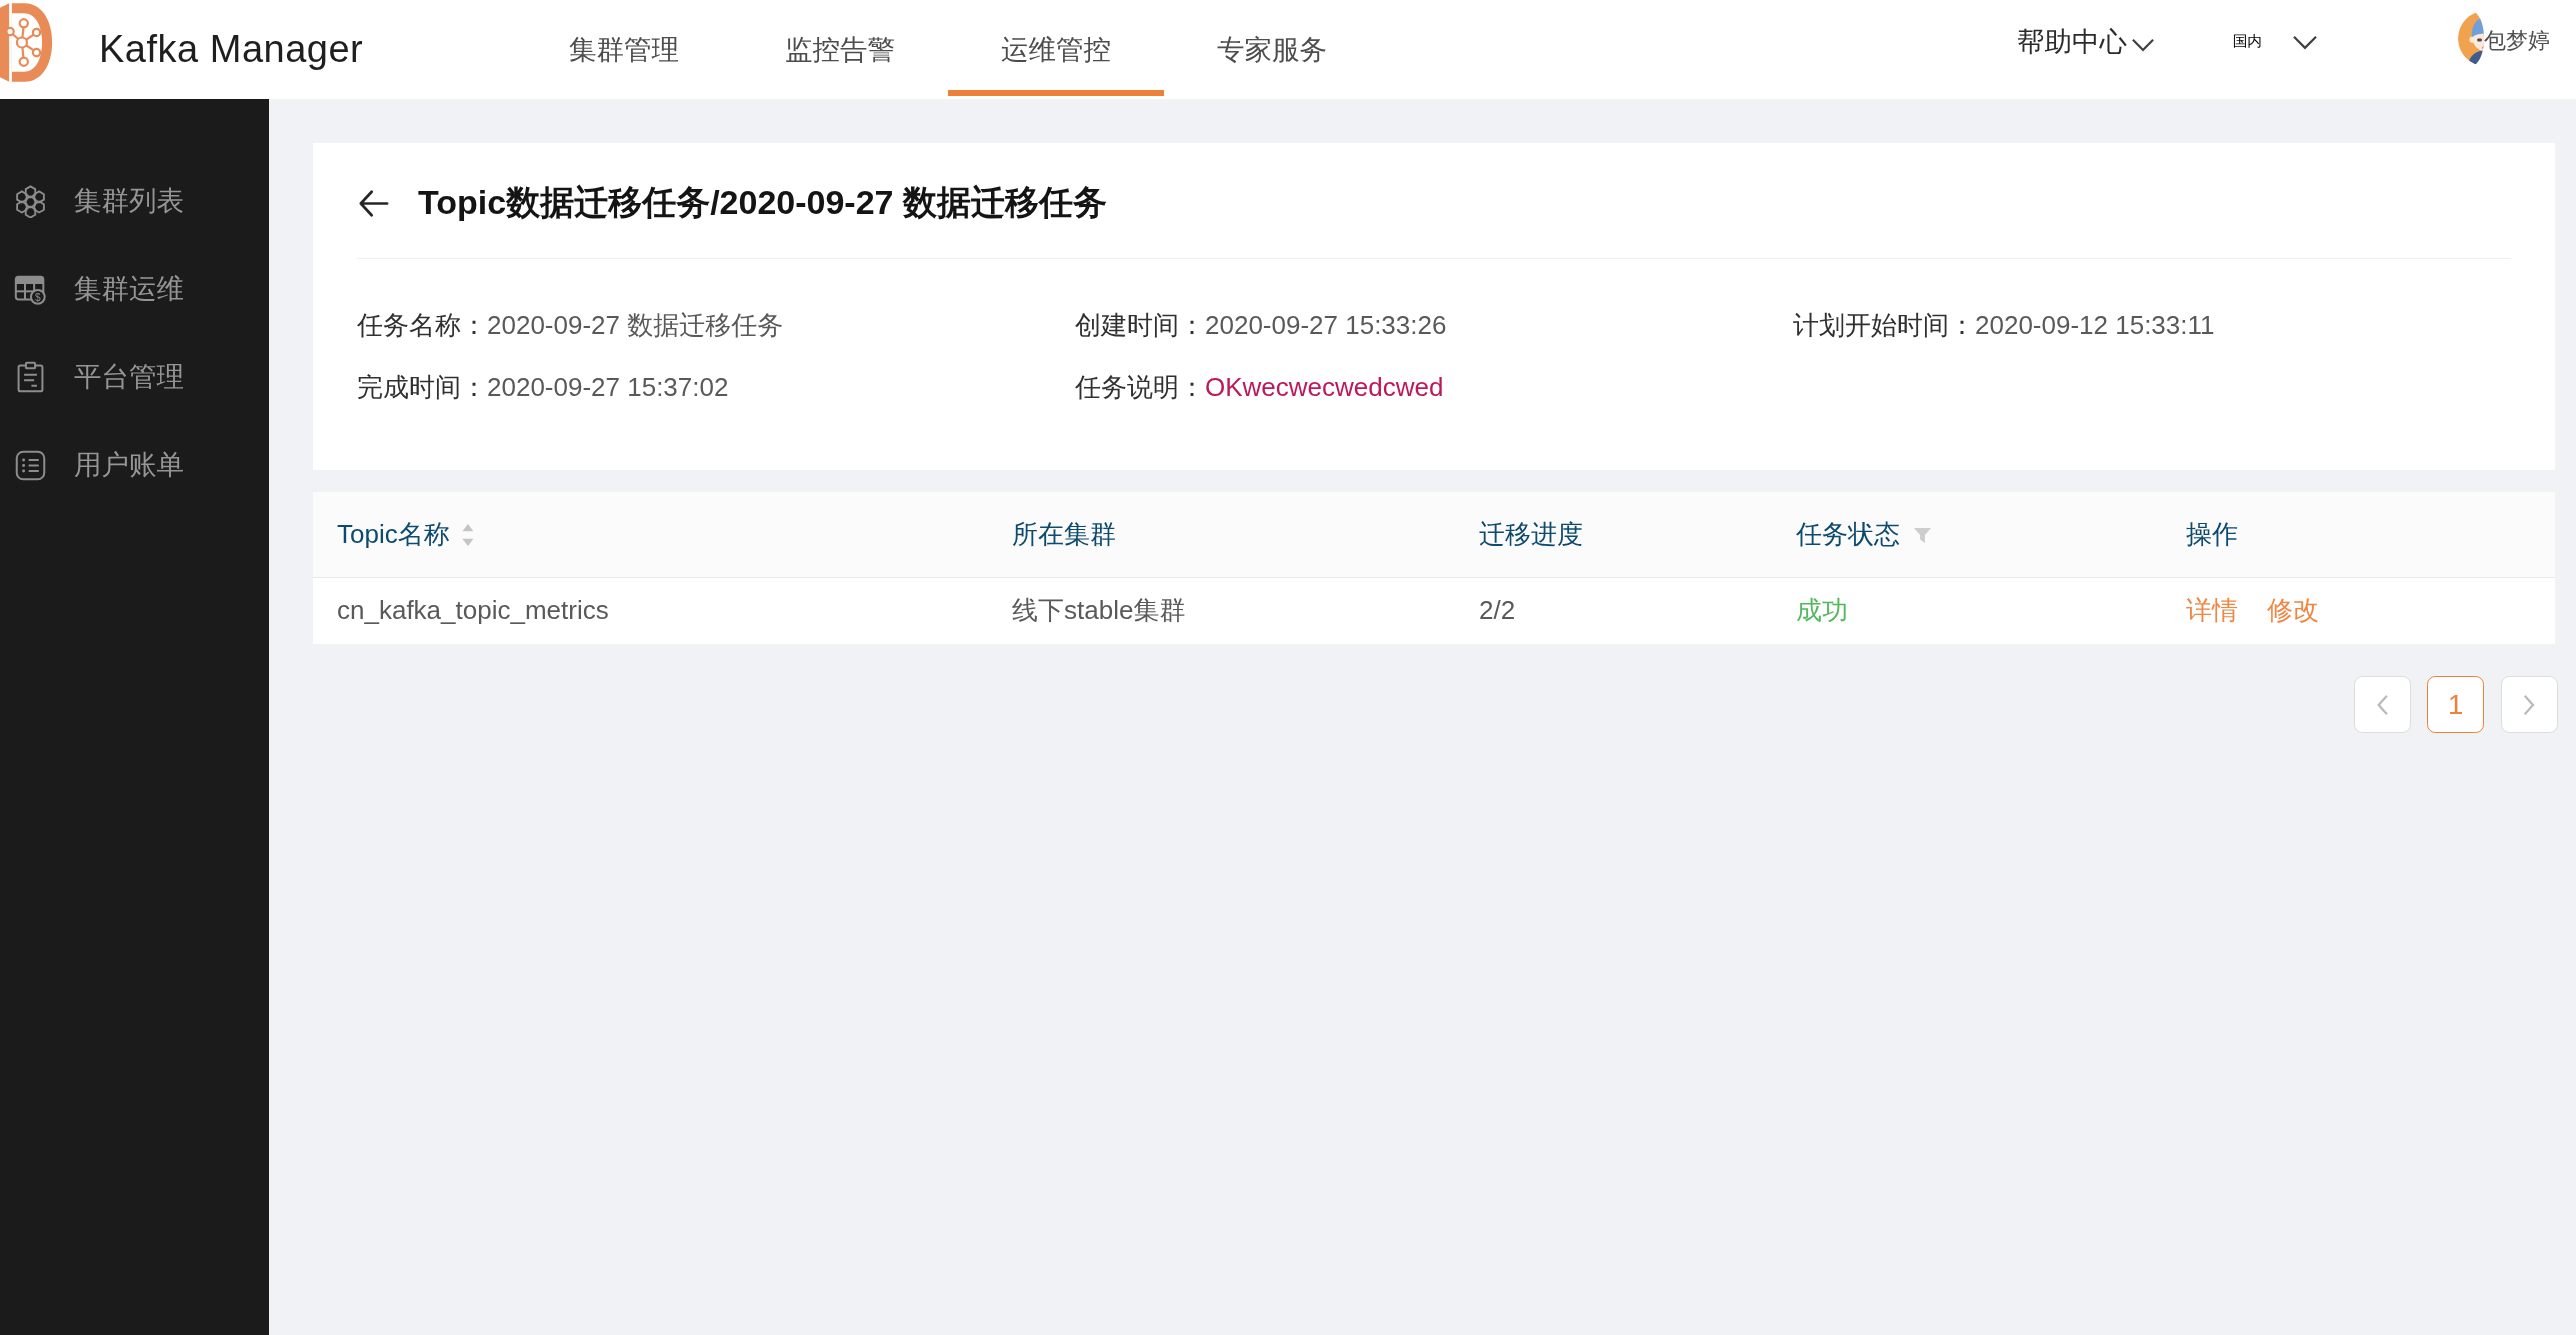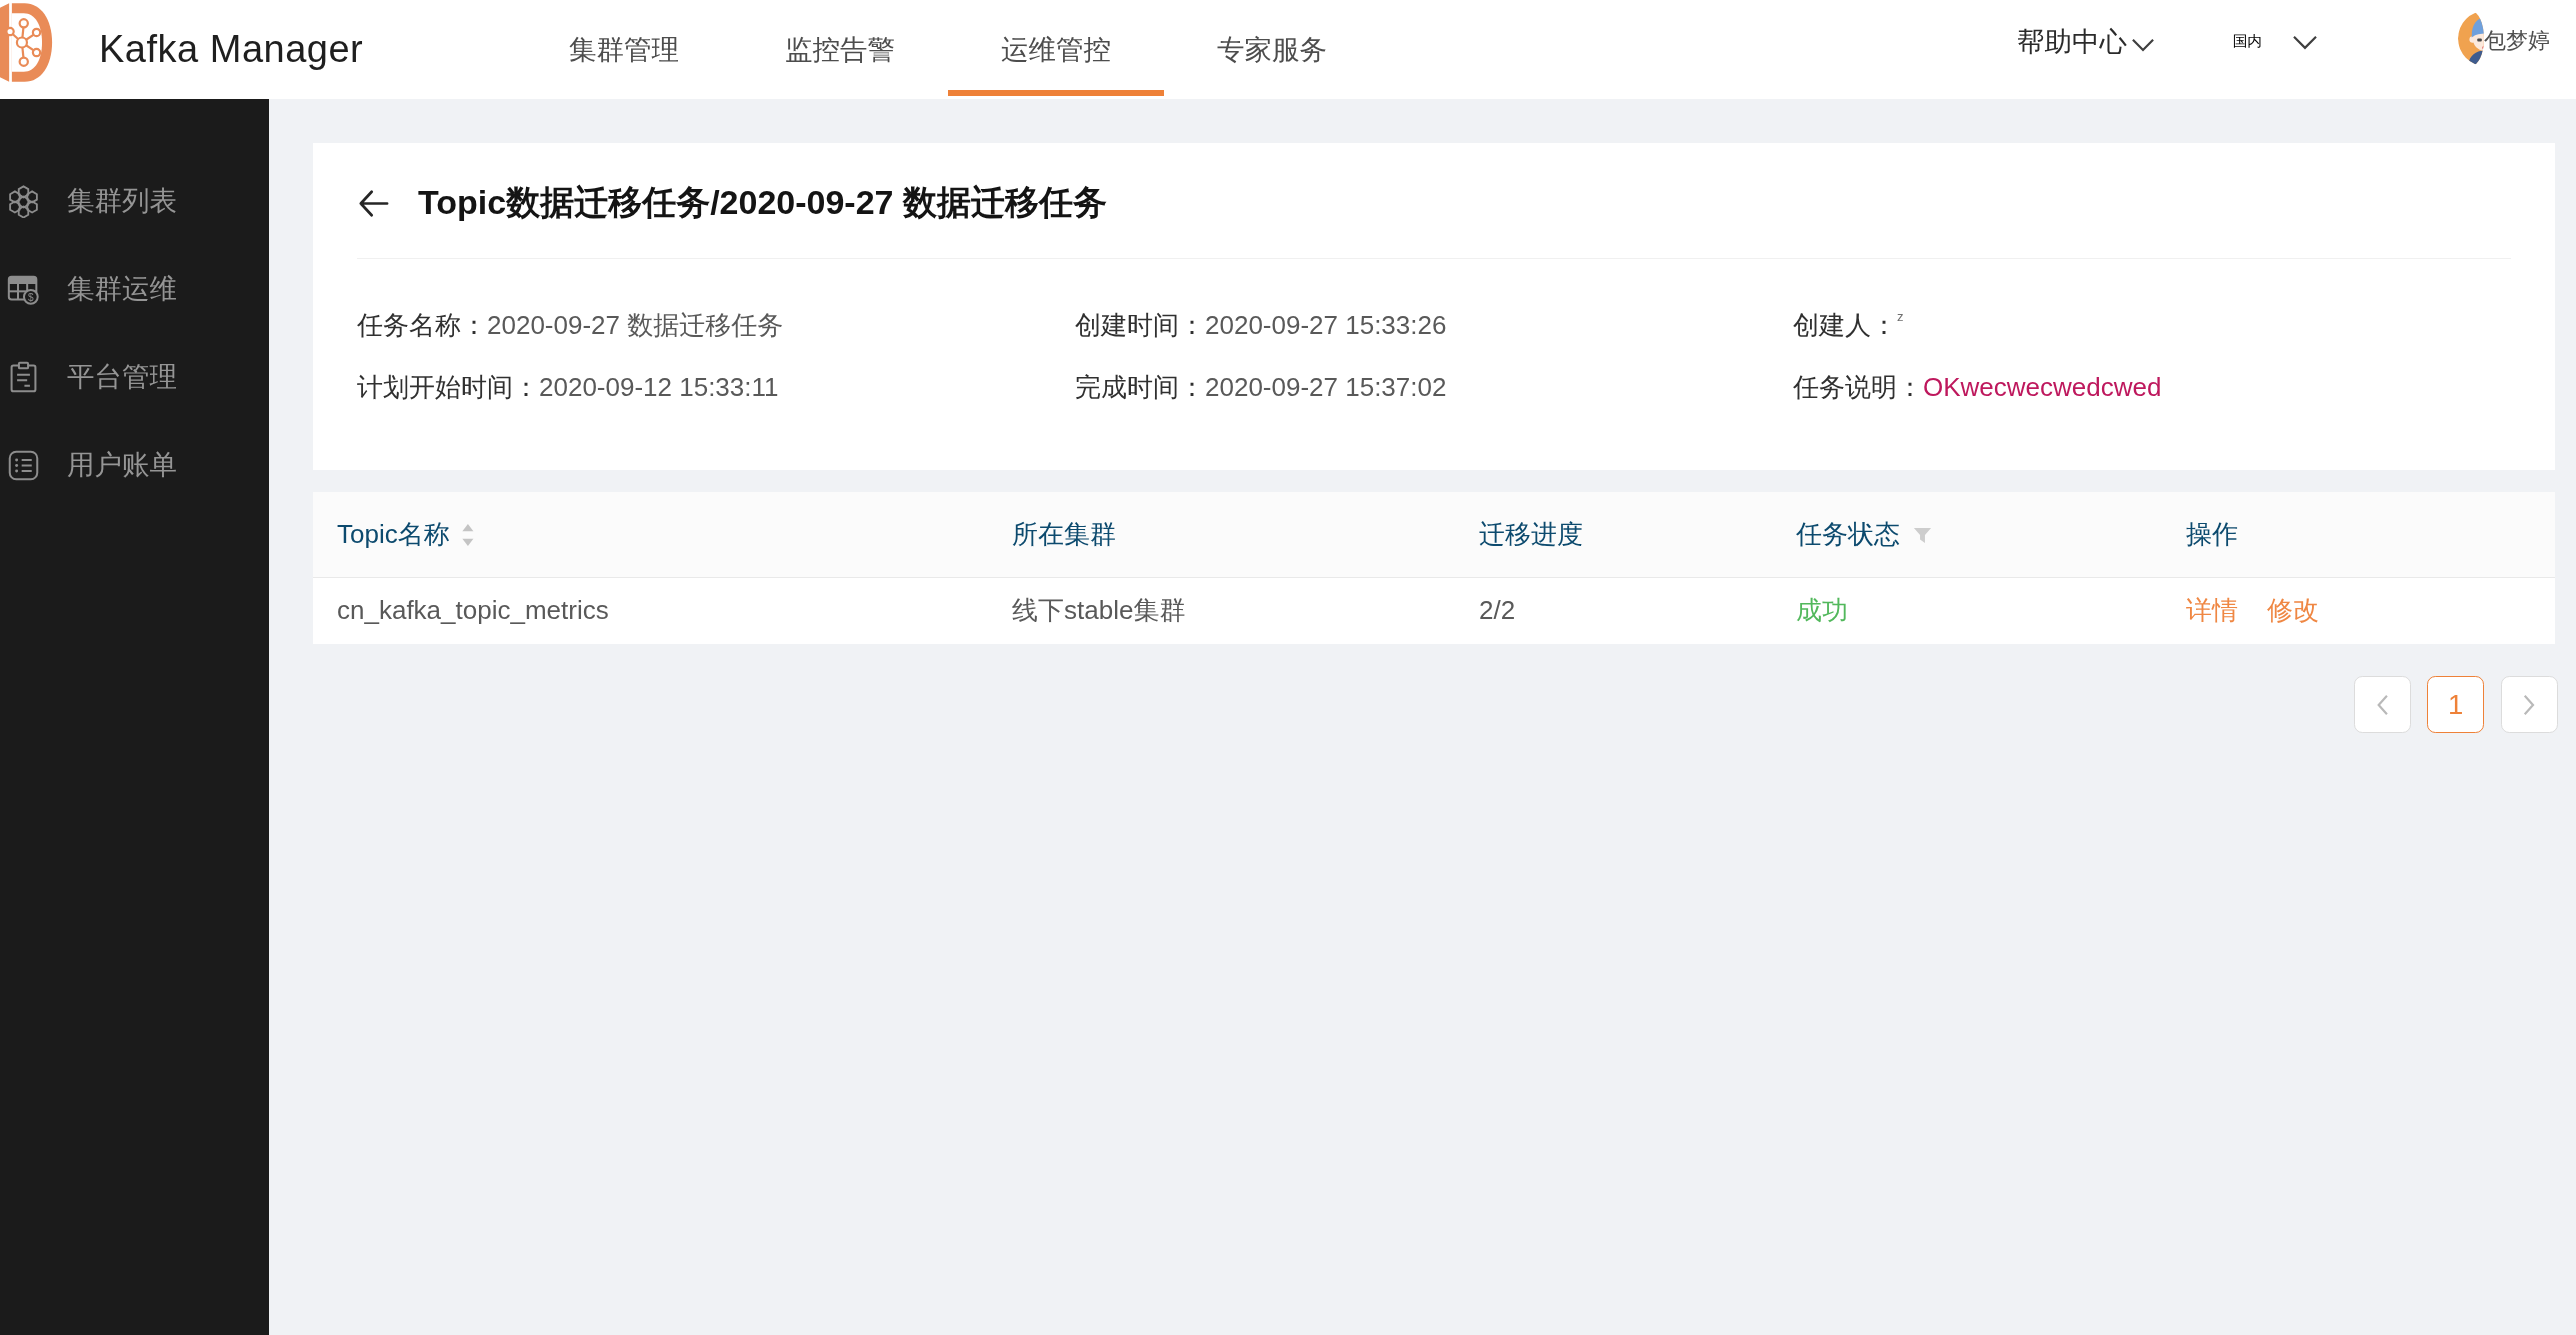--- a/index.html
+++ b/index.html
@@ -37,21 +37,21 @@
   }
   .avatar { width:55px; height:55px; border-radius:50%; overflow:hidden; }
   .user-name { margin-top:4.6px; font-size:22px; color:#4f4f4f; white-space:nowrap; }
 
   
   .sidebar {
     position:absolute; top:99px; left:0; width:269px; height:1237px;
     background:#1b1b1b; padding-top:58px;
   }
   .side-item {
-    height:88px; display:flex; align-items:center; padding-left:6px; cursor:pointer;
+    height:88px; display:flex; align-items:center; padding-left:13px; cursor:pointer;
   }
   .side-item .s-icon { width:35px; display:flex; justify-content:center; }
   .side-item .s-label { margin-left:26px; font-size:27.5px; color:#959595; }
 
   
   .main { position:absolute; top:99px; left:269px; width:2307px; height:1237px; background:#f0f2f5; }
   .card { background:#fff; position:absolute; left:44px; width:2242px; }
   .card-info { top:44px; height:327px; padding:35px 44px 0; }
   .title-row { display:flex; align-items:center; height:50px;text-align:right; }
   .back-btn { width:37px; display:flex; align-items:center; cursor:pointer; }
@@ -241,24 +241,20 @@
     <div class="fields">
       <div class="field">
         <span class="f-label">任务名称：</span>
         <span class="f-value">2020-09-27 数据迁移任务</span>
       </div>
       <div class="field">
         <span class="f-label">创建时间：</span>
         <span class="f-value">2020-09-27 15:33:26</span>
       </div>
       <div class="field">
-        <span class="f-label">创建人：</span>
-        <span class="f-value tiny">z</span>
-      </div>
-      <div class="field">
         <span class="f-label">计划开始时间：</span>
         <span class="f-value">2020-09-12 15:33:11</span>
       </div>
       <div class="field">
         <span class="f-label">完成时间：</span>
         <span class="f-value">2020-09-27 15:37:02</span>
       </div>
       <div class="field">
         <span class="f-label">任务说明：</span>
         <span class="f-value muted">OKwecwecwedcwed</span>

